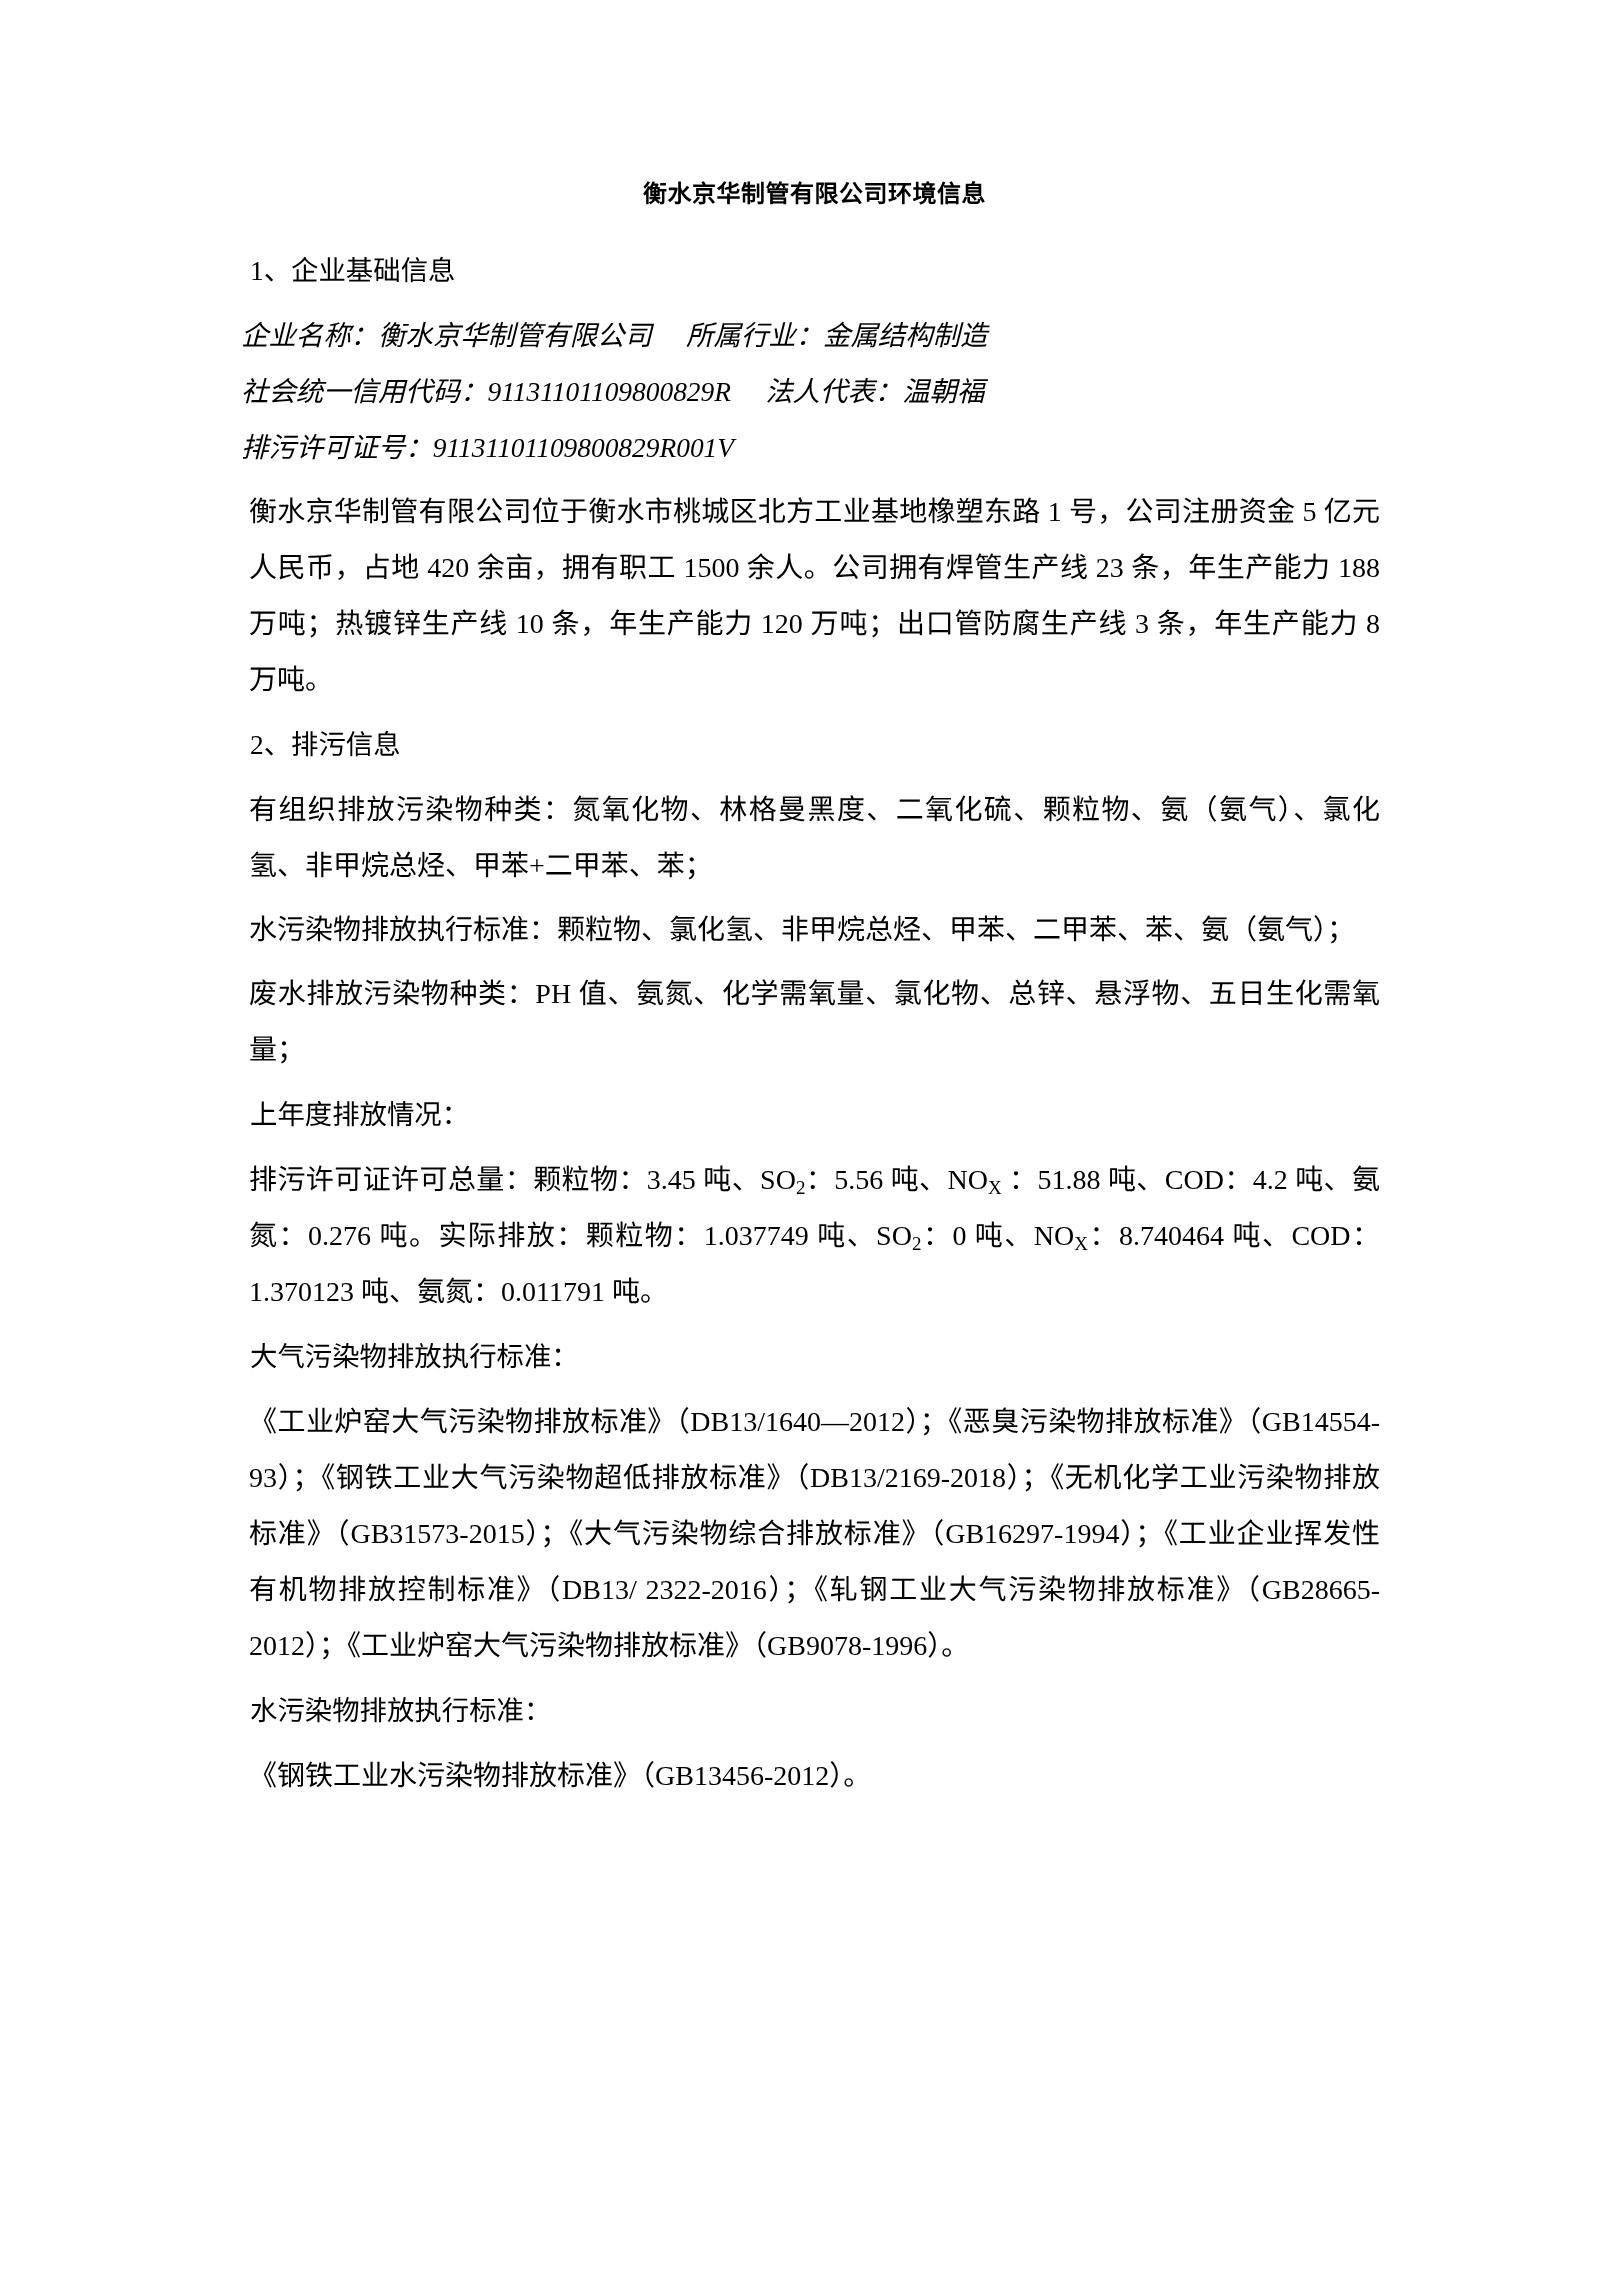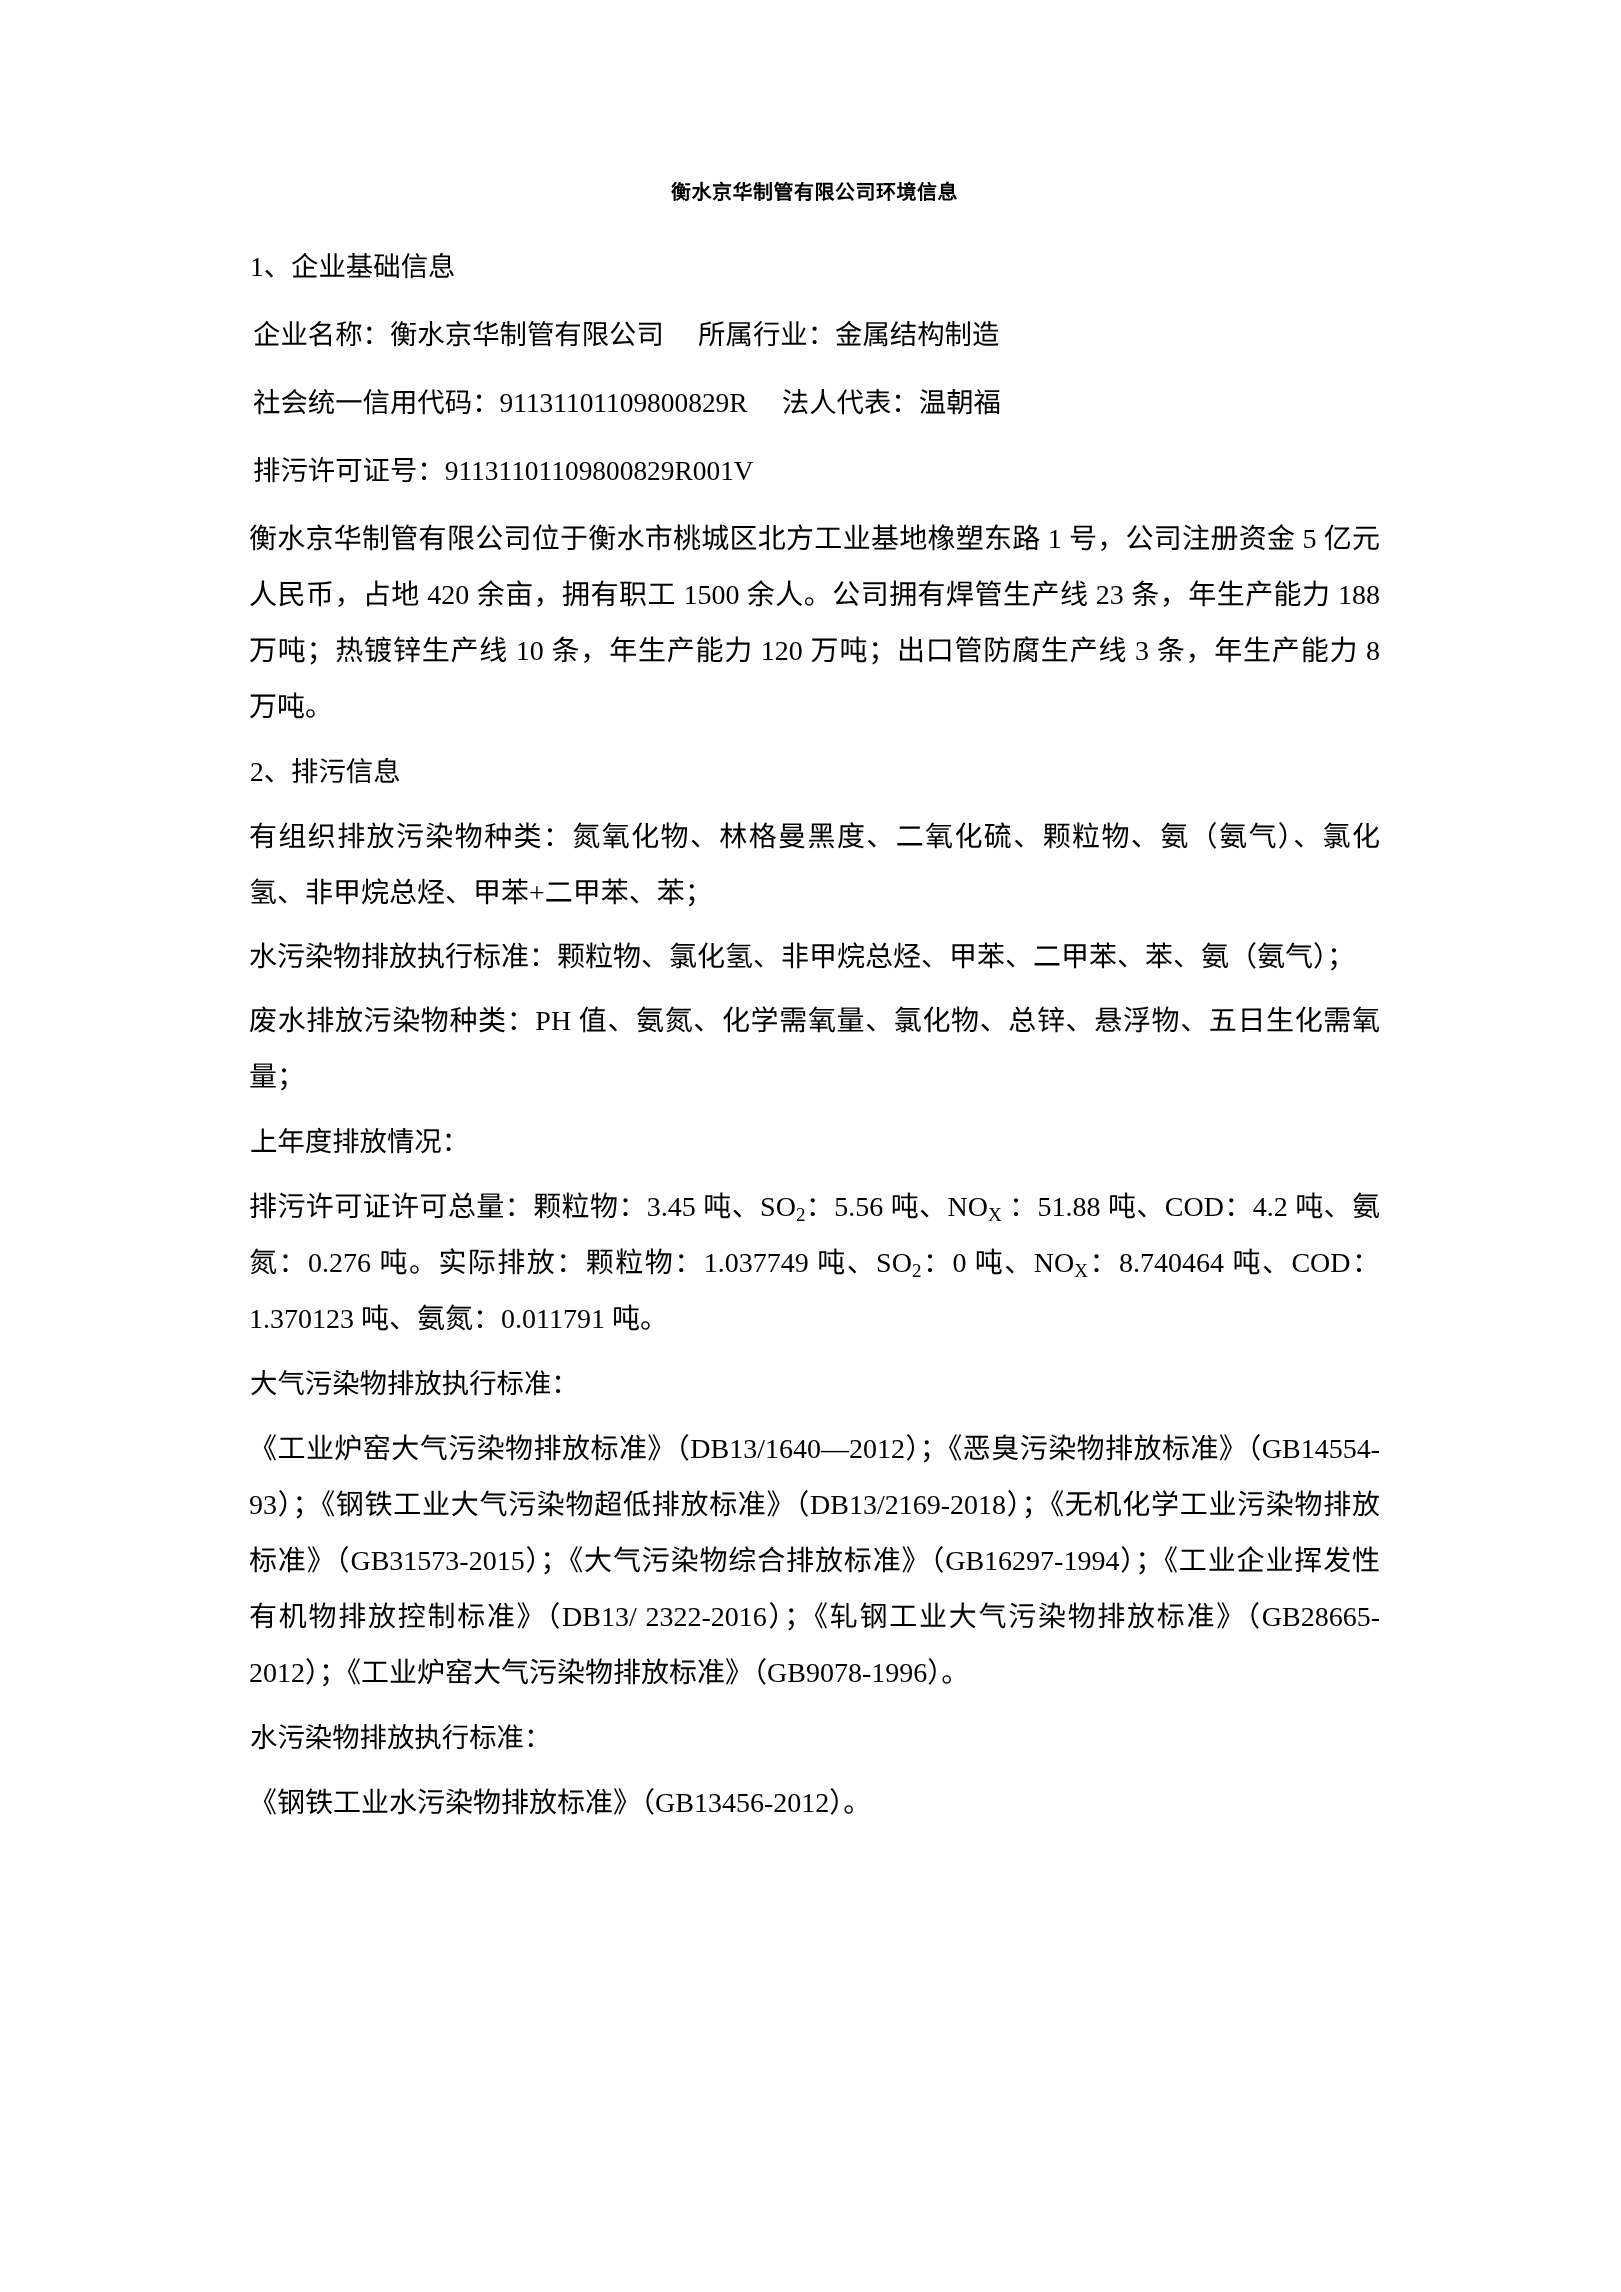--- a/index.html
+++ b/index.html
@@ -18,35 +18,36 @@
   .page {
     box-sizing: border-box;
     width: 1621px;
     height: 2293px;
     padding: 182px 233px 0 241px;
     background: #ffffff;
     position: relative;
   }
   .doc-title {
     text-align: center;
-    font-size: 20px;
+    font-size: 24px;
     line-height: 1.0;
     font-weight: 700;
     letter-spacing: 0.5px;
     margin: 0 0 37px 0;
     font-family: "Liberation Sans", "DejaVu Sans", sans-serif;
   }
   .line {
     font-size: 27.4px;
     line-height: 56px;
-    margin: 12px;
+    margin: 0;
     text-align: justify;
     text-justify: inter-ideograph;
     white-space: pre-wrap;
     letter-spacing: 0px;
+    font-style: italic;
   }
   .section-head {
     font-size: 27.4px;
     line-height: 56px;
     margin: 9px;
   }
   .para {
     font-size: 28px;
     line-height: 56px;
     margin: 8px;

